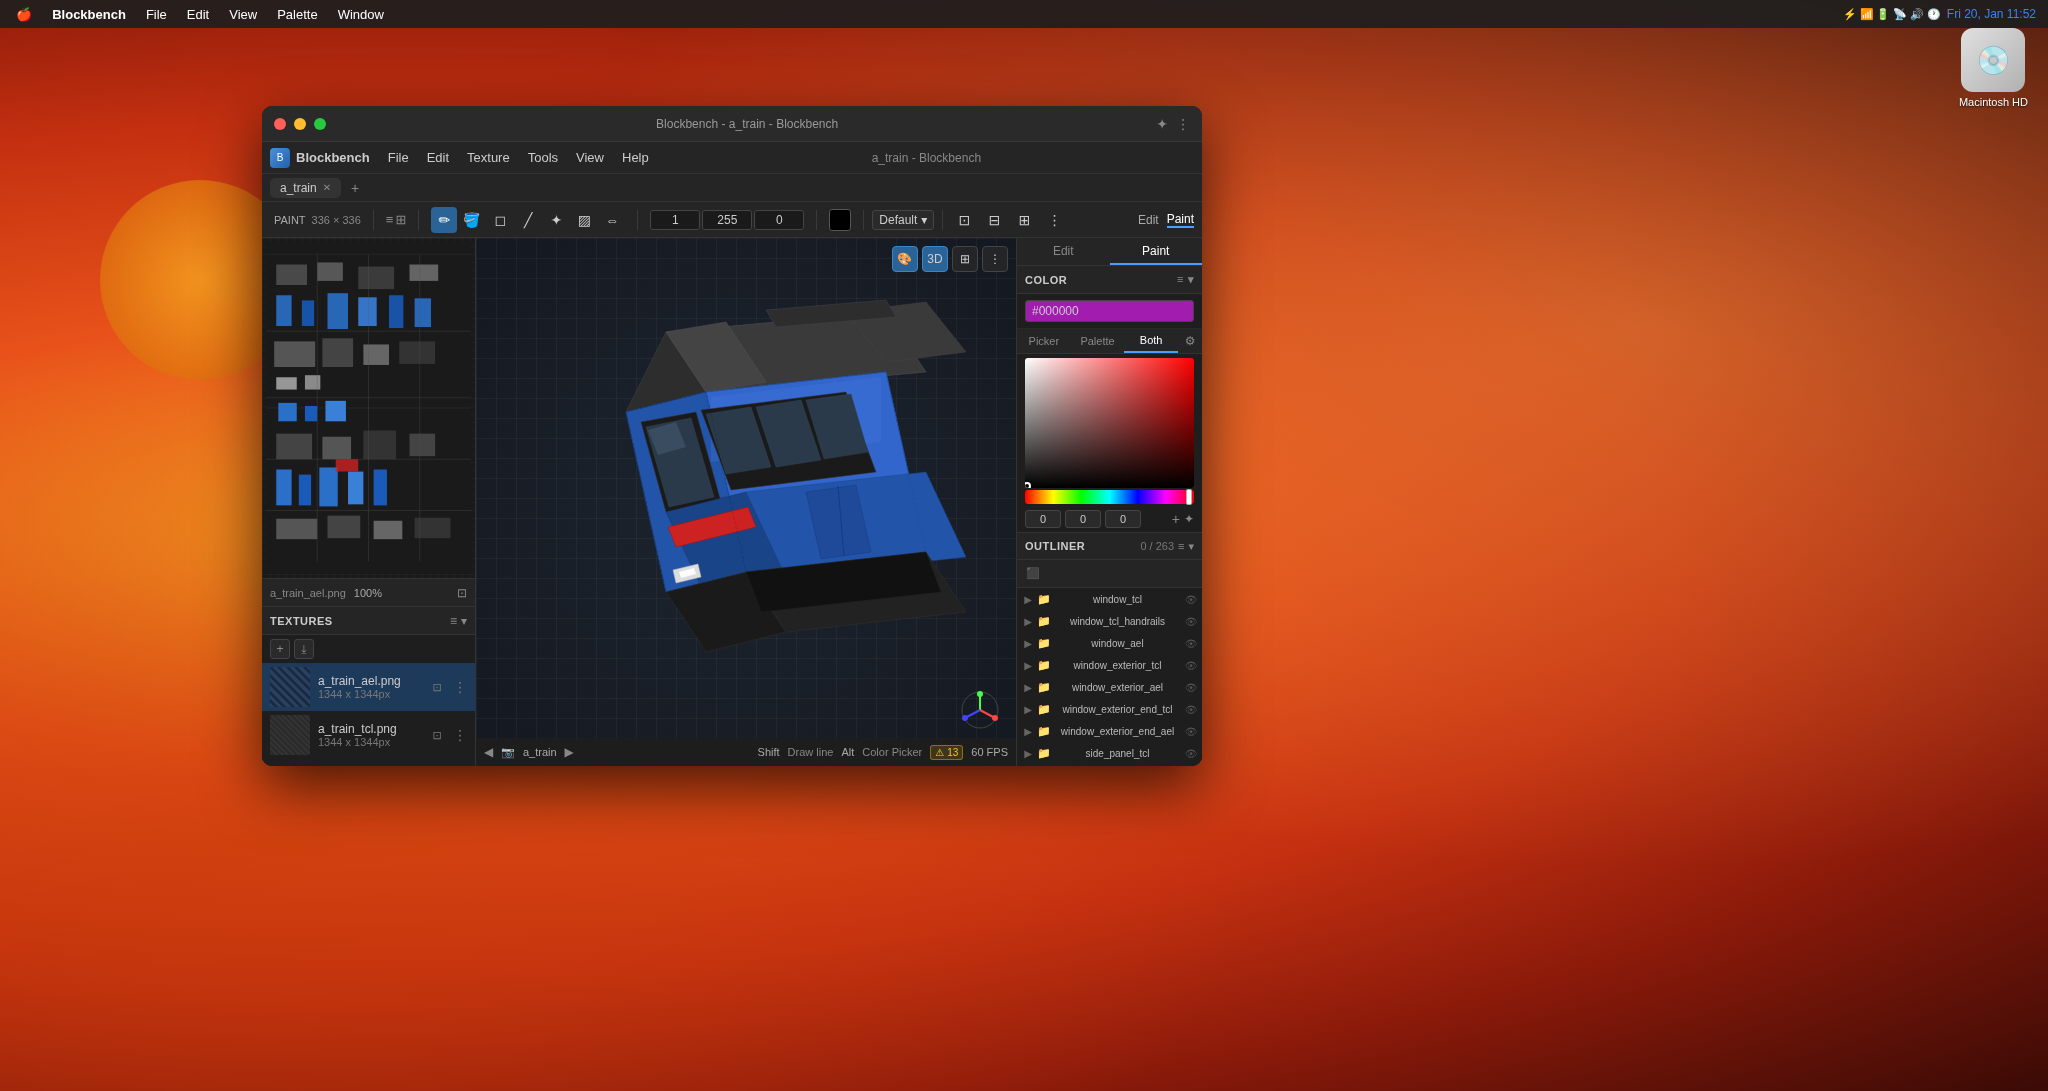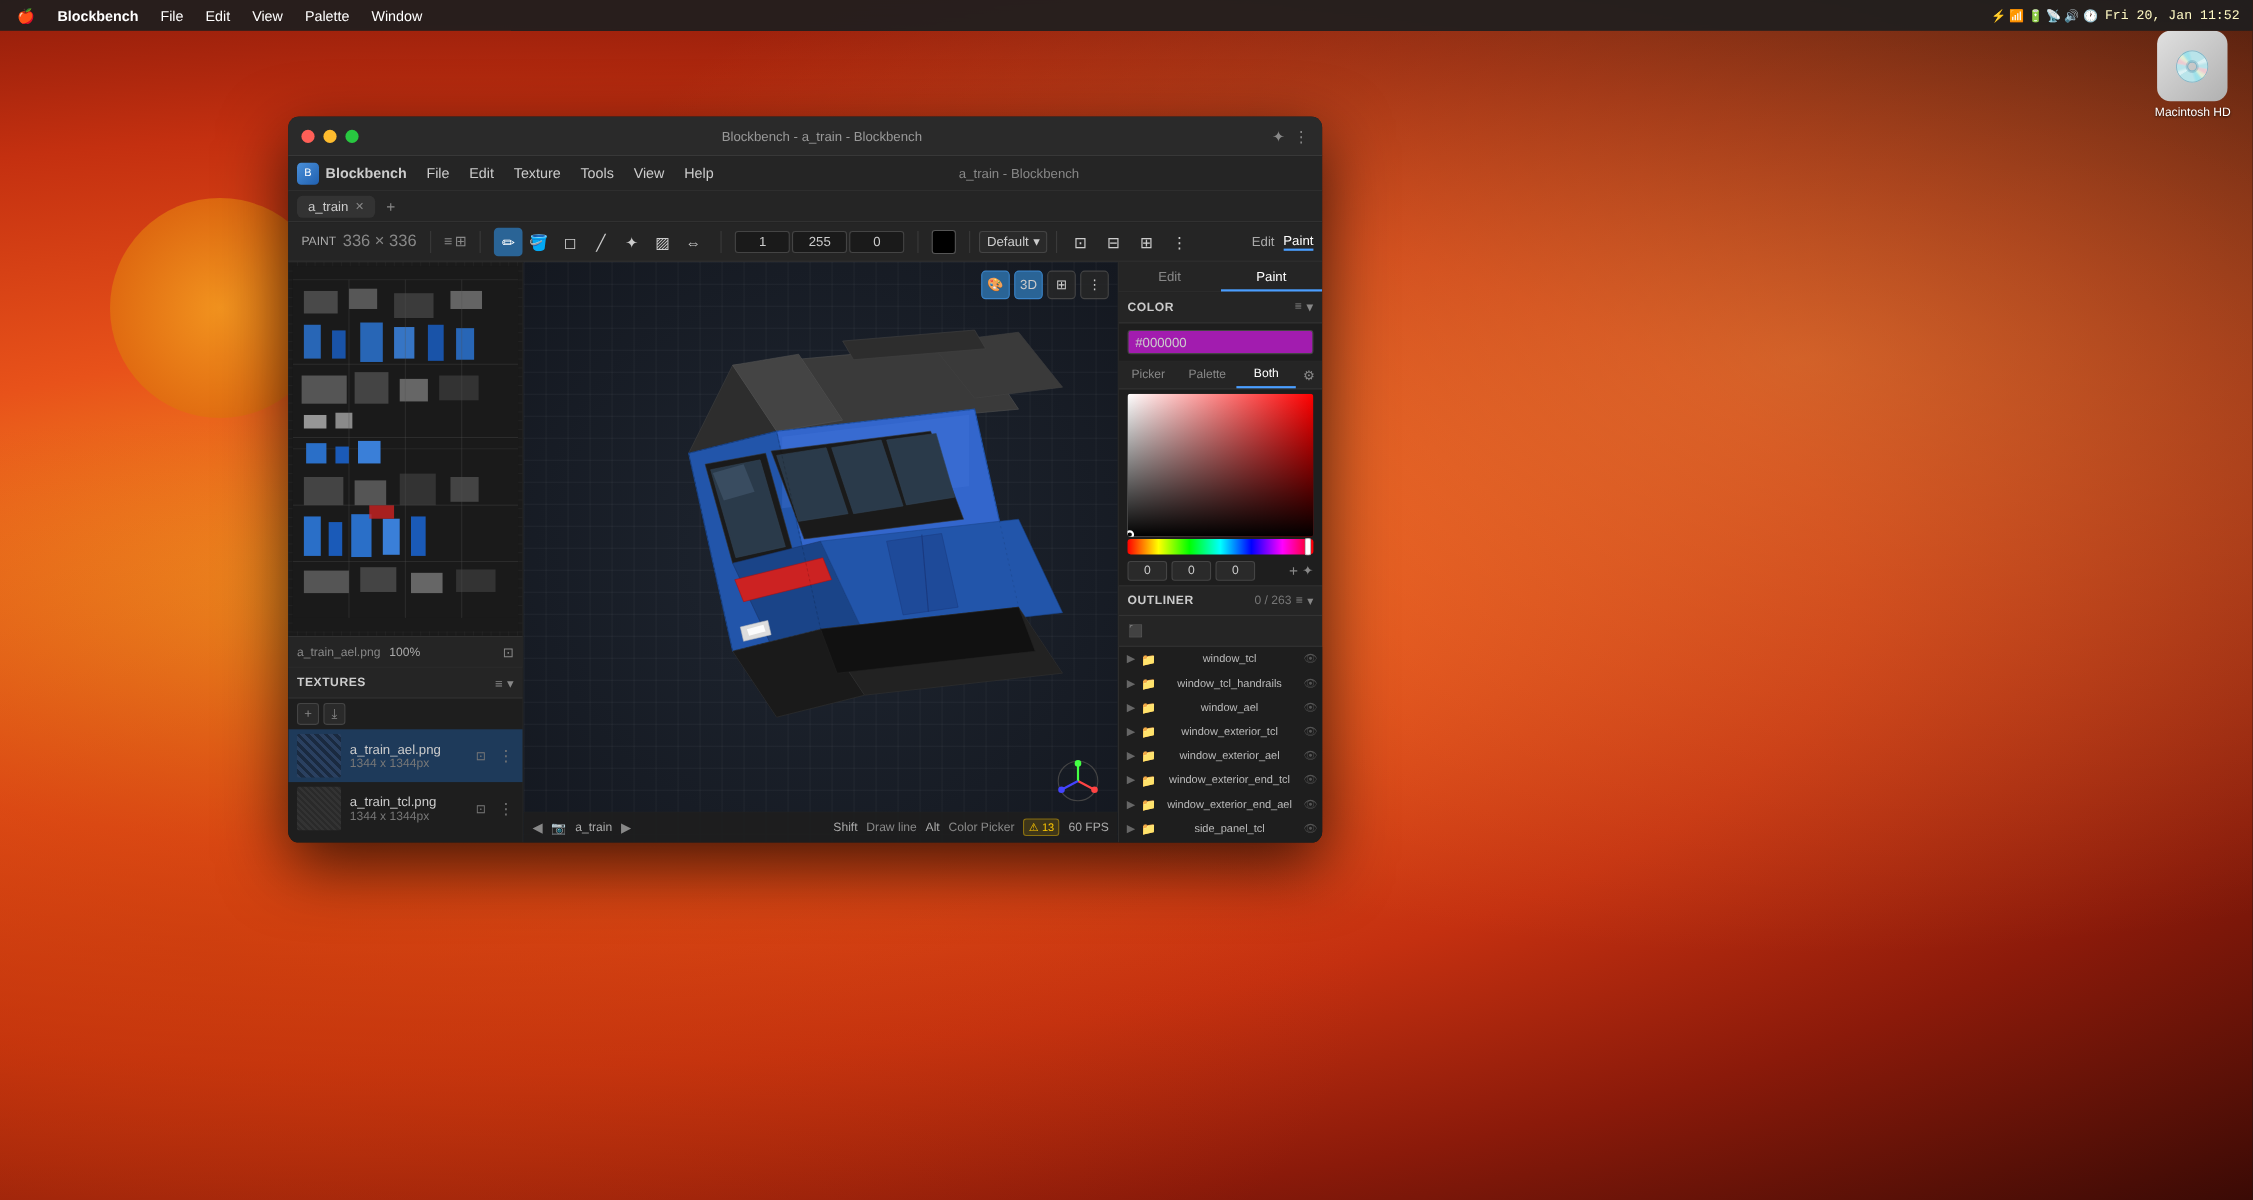--- a/index.html
+++ b/index.html
@@ -58,22 +58,21 @@
     .menubar-right {
       margin-left: auto;
       display: flex;
       align-items: center;
       gap: 6px;
       padding-right: 12px;
       font-size: 12px;
     }
     .menubar-time {
       font-size: 12px;
-      color: #fef9c3;
-      font-family: Liberation Mono, monospace;
+      color: #3b82f6;
     }
 
     
     .desktop-icon {
       position: absolute;
       top: 28px;
       right: 20px;
       display: flex;
       flex-direction: column;
       align-items: center;
@@ -872,21 +871,21 @@
     <div class="tab">
       <span>a_train</span>
       <span class="tab-close">✕</span>
     </div>
     <span class="tab-add">+</span>
   </div>
 
   <div class="toolbar">
     <div class="toolbar-section">
       <span class="toolbar-label">PAINT</span>
-      <span style="color:#888;font-size:15px;">336 × 336</span>
+      <span style="color:#888;font-size:11px;">336 × 336</span>
     </div>
     <div class="toolbar-sep"></div>
     <div class="toolbar-section">
       <span style="color:#888;font-size:13px;">≡</span>
       <span style="color:#888;font-size:13px;">⊞</span>
     </div>
     <div class="toolbar-sep"></div>
     <div class="toolbar-section">
       <div class="toolbar-btn active">✏</div>
       <div class="toolbar-btn">🪣</div>

